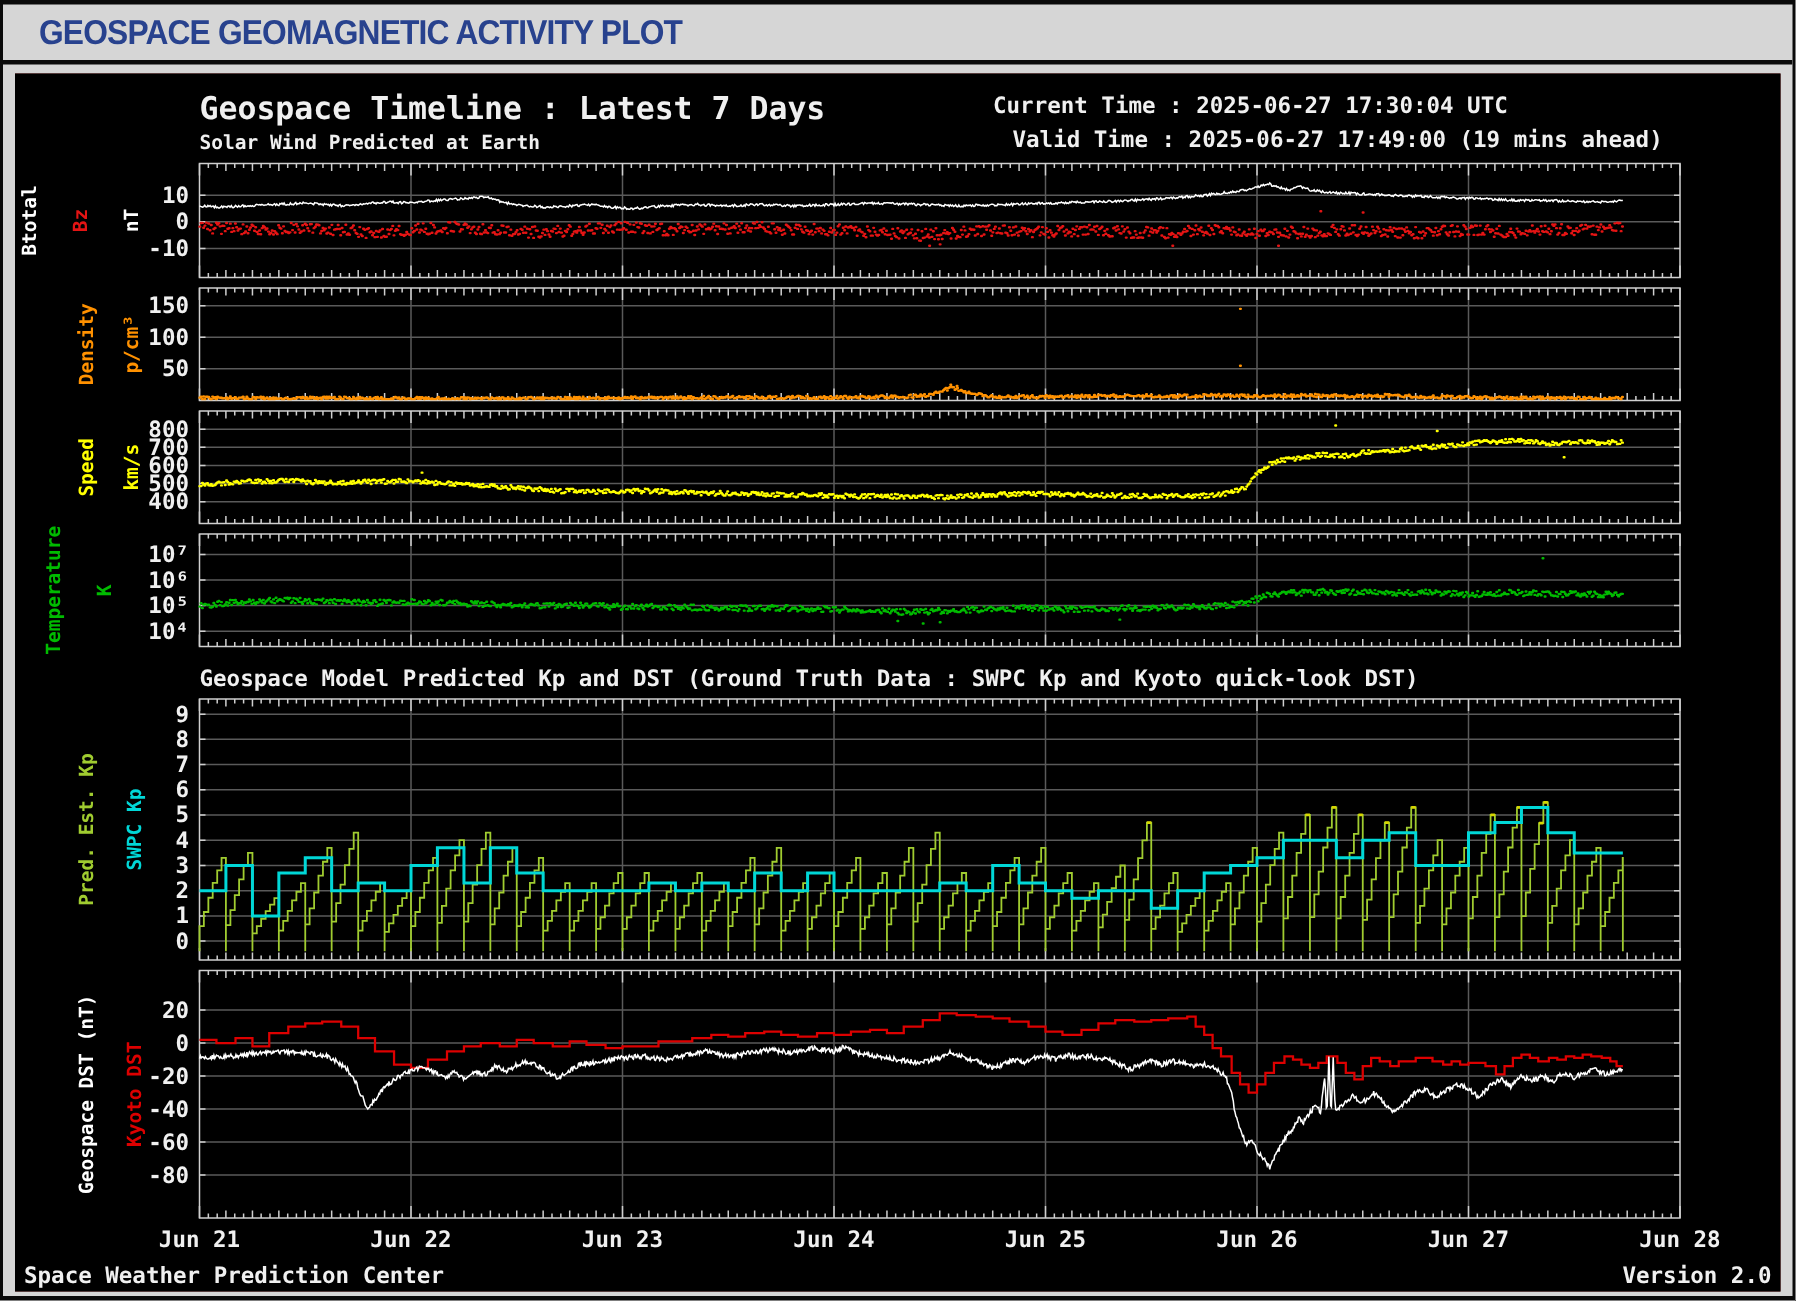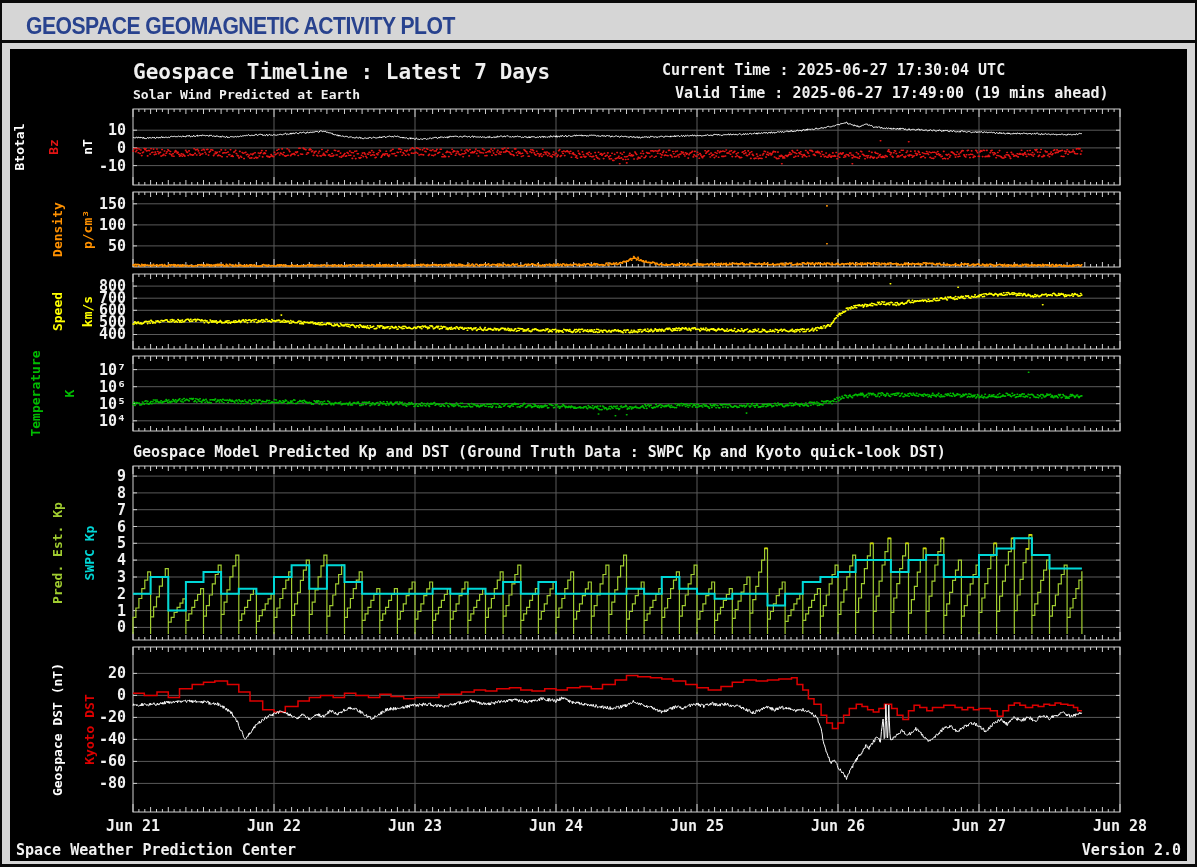--- a/index.html
+++ b/index.html
@@ -1,20 +1,20 @@
 <!DOCTYPE html>
 <html><head>
 <meta charset="utf-8">
 <style>
   html,body{margin:0;padding:0;background:#c9c9c9;}
   .page{position:relative;width:1197px;height:867px;background:#d6d6d6;
         border-top:3px solid #0a0a0a;border-left:2px solid #0a0a0a;
         border-right:2px solid #0a0a0a;border-bottom:3px solid #0a0a0a;
         box-sizing:border-box;overflow:hidden;font-family:"Liberation Sans",sans-serif;}
-  .header-bar{height:37px;display:flex;align-items:flex-end;padding-left:24px;}
+  .header-bar{height:37px;display:flex;align-items:center;padding-left:24px;}
   .header-title{color:#28428e;font-weight:bold;font-size:23px;letter-spacing:-0.6px;
         transform:scaleX(0.92);transform-origin:left center;white-space:nowrap;}
   .divider{height:3px;background:#0a0a0a;}
   .plot-wrap{margin:6px 8px 0 8px;background:#7f1d1d;width:1177px;height:812px;}
   svg{display:block;background:#000;}
   svg text{font-family:"DejaVu Sans Mono","Liberation Mono",monospace;}
 </style>
 </head>
 <body>
 

